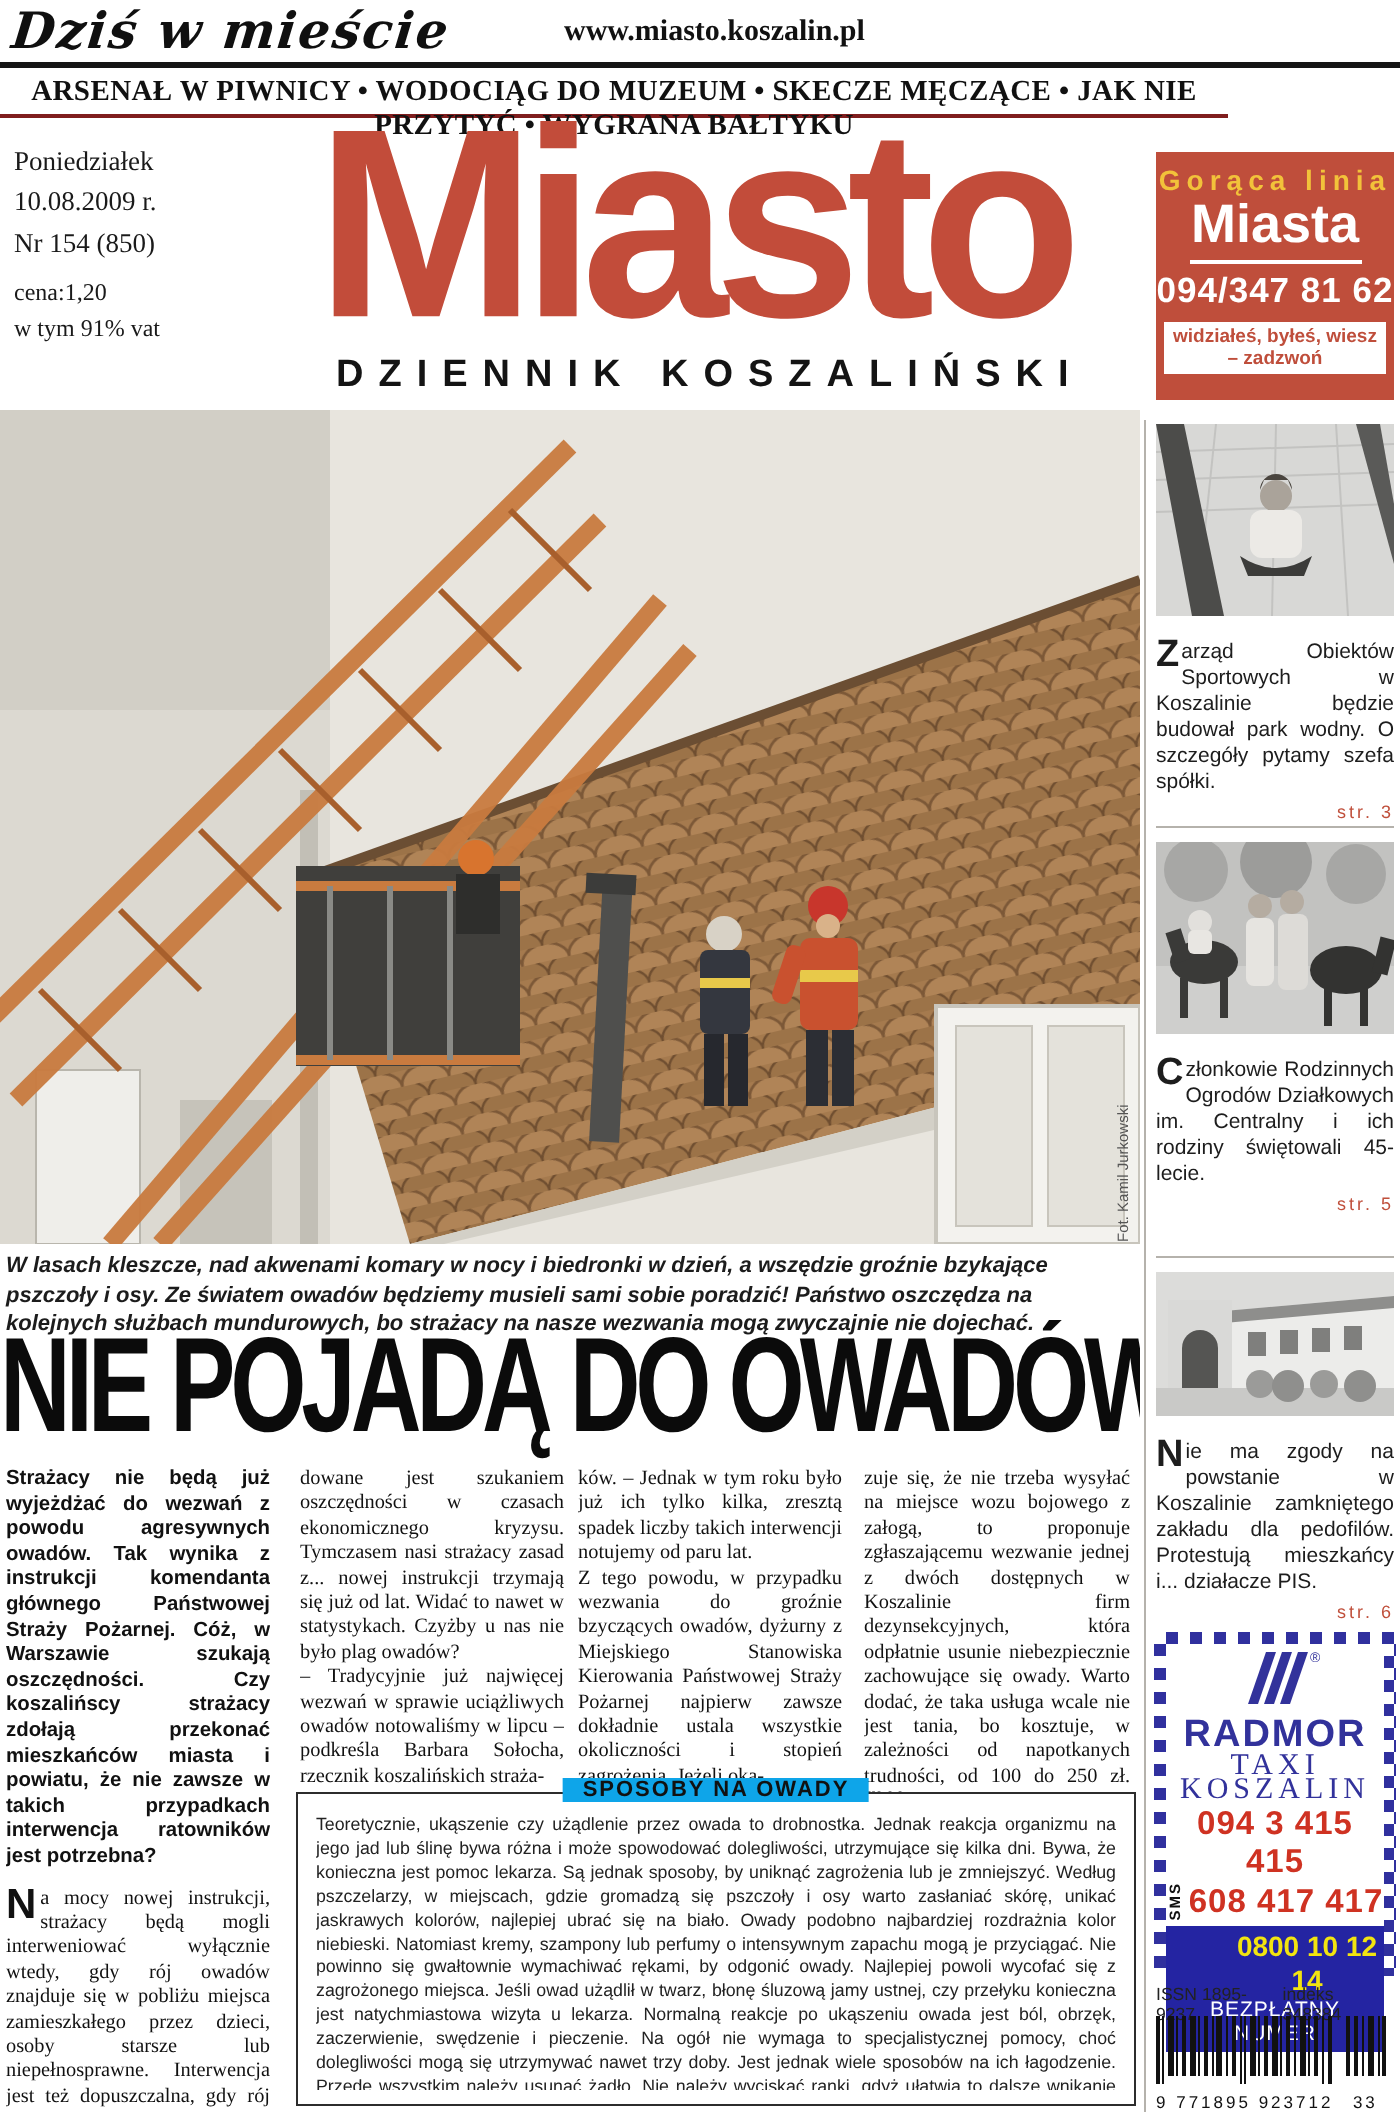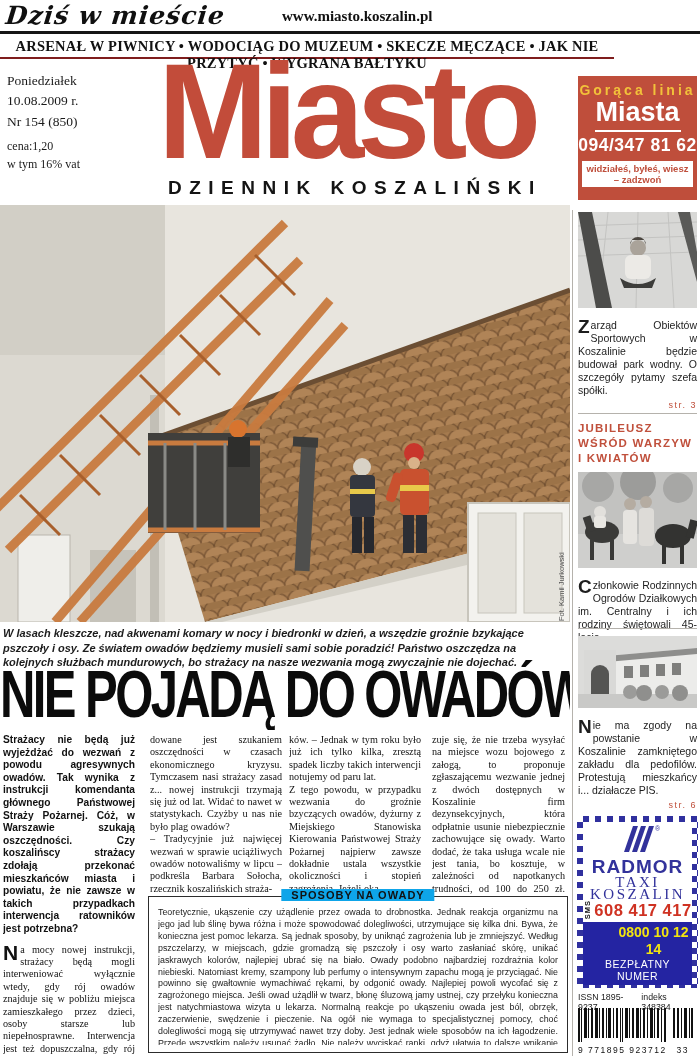--- a/index.html
+++ b/index.html
@@ -149,21 +149,21 @@
   </div>
 
   <div class="masthead">
     <div class="date-block">
       <div>Poniedziałek</div>
       <div>10.08.2009 r.</div>
       <div>Nr 154 (850)</div>
     </div>
     <div class="price-block">
       <div>cena:1,20</div>
-      <div>w tym 16% vat</div>
+      <div>w tym 91% vat</div>
     </div>
     <div class="logo">Miasto</div>
     <div class="logo-sub">DZIENNIK KOSZALIŃSKI</div>
     <div class="hotline">
       <div class="hotline-l1">Gorąca linia</div>
       <div class="hotline-l2">Miasta</div>
       <div class="hotline-rule"></div>
       <div class="hotline-phone">094/347 81 62</div>
       <div class="hotline-note">widziałeś, byłeś, wiesz
 – zadzwoń</div>
@@ -291,21 +291,20 @@
       <path d="M52,33 a8,8 0 0 1 16,0 l-2,-5 -12,0 z" fill="#4a453f"></path>
       <rect x="47" y="43" width="26" height="24" rx="6" fill="#eceae6"></rect>
       <path d="M42,66 q18,12 36,0 l-4,10 -28,0 z" fill="#3c3c3a"></path>
     </svg>
     <div class="sb-text"><span class="sb-init">Z</span><span>arząd Obiektów Sportowych w Koszalinie będzie budował park wodny. O szczegóły pytamy szefa spółki.</span></div>
     <div class="sb-page">str. 3</div>
   </div>
   <div class="sb-divider" style="top:413px"></div>
 
   <div class="sb" style="top:421px">
-    <div class="sb-title">JUBILEUSZ WŚRÓD WARZYW I KWIATÓW</div>
     <svg class="sb-photo" width="119" height="96" viewBox="0 0 119 96">
       <rect width="119" height="96" fill="#c2c2c0"></rect>
       <circle cx="20" cy="14" r="16" fill="#a7a7a5"></circle>
         <circle cx="60" cy="10" r="18" fill="#9c9c9a"></circle>
         <circle cx="100" cy="16" r="15" fill="#a7a7a5"></circle>
       <rect x="0" y="62" width="119" height="34" fill="#cfcfcd"></rect>
       <ellipse cx="24" cy="60" rx="17" ry="11" fill="#3a3a38"></ellipse>
       <rect x="7" y="44" width="8" height="16" fill="#3a3a38" transform="rotate(-18 11 52)"></rect>
       <rect x="12" y="68" width="4" height="20" fill="#3a3a38"></rect>
         <rect x="32" y="68" width="4" height="20" fill="#3a3a38"></rect>
@@ -353,20 +352,21 @@
       <svg class="taxi-logo" width="44" height="30" viewBox="0 0 44 30">
         <g fill="#32329b">
           <polygon points="8,28 13,28 22,2 17,2"></polygon>
           <polygon points="16,28 21,28 30,2 25,2"></polygon>
           <polygon points="24,28 29,28 38,2 33,2"></polygon>
         </g>
         <text x="39" y="7" font-size="7" fill="#32329b" font-family="Liberation Sans, sans-serif">®</text>
       </svg>
       <div class="taxi-brand">RADMOR</div>
       <div class="taxi-tag">TAXI KOSZALIN</div>
+      <div class="taxi-phone1">094 3 415 415</div>
       <div class="taxi-row">
         <span class="taxi-sms">SMS</span>
         <span class="taxi-phone2">608 417 417</span>
       </div>
       <div class="taxi-free">
         <div class="taxi-free-num">0800 10 12 14</div>
         <div class="taxi-free-label">BEZPŁATNY NUMER</div>
       </div>
     </div>
   </div>

